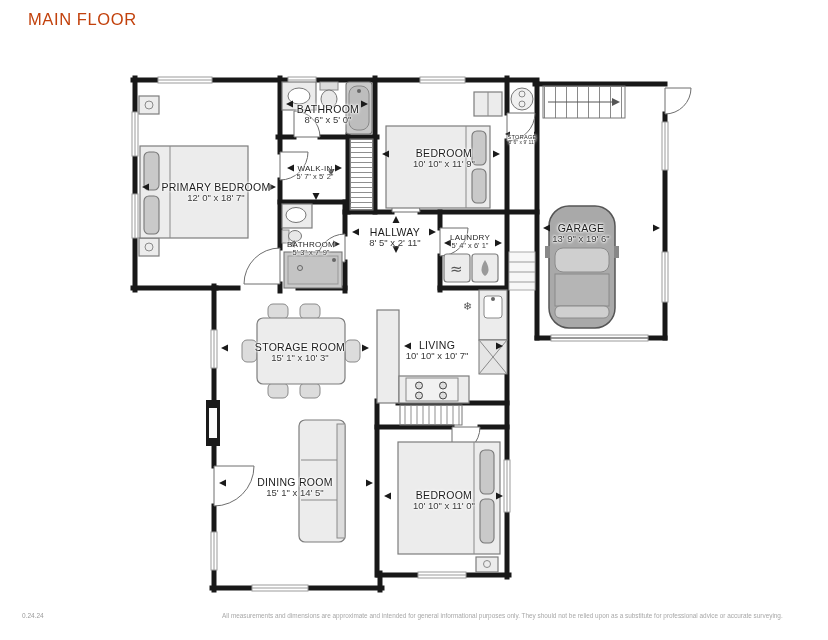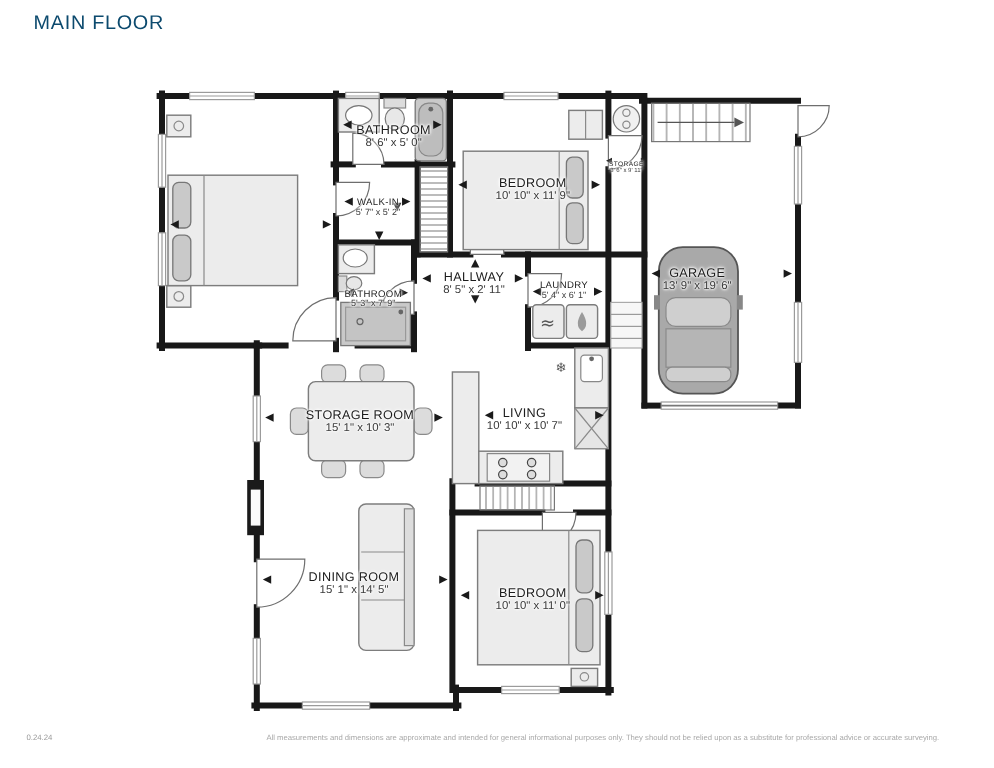--- a/index.html
+++ b/index.html
@@ -1,19 +1,19 @@
 <!DOCTYPE html>
 <html><head>
 <meta charset="utf-8">
 <style>
   html,body{margin:0;padding:0;background:#fff;}
   .stage{position:relative;width:828px;height:640px;background:#ffffff;
          font-family:"Liberation Sans",sans-serif;overflow:hidden;}
   .page-title{position:absolute;left:28px;top:10px;font-size:16.5px;
-              letter-spacing:.6px;color:#0c4a6e;font-weight:500;}
+              letter-spacing:.6px;color:#c2410c;font-weight:500;}
   svg.plan{position:absolute;left:0;top:0;}
   .wall{stroke:#181818;stroke-width:5;stroke-linecap:square;}
   .winframe{fill:#ffffff;stroke:#9b9b9b;stroke-width:1;}
   .winline{stroke:#9b9b9b;stroke-width:1;}
   .door{fill:#ffffff;stroke:#6e6e6e;stroke-width:1;}
   .furn{fill:#ececec;stroke:#7d7d7d;stroke-width:1.2;}
   .furn-dark{fill:#c9c9c9;stroke:#777;stroke-width:1.1;}
   .furn-mid{fill:#dcdcdc;stroke:#8a8a8a;stroke-width:1;}
   .fixline{stroke:#8a8a8a;stroke-width:1;fill:none;}
   .arrow{fill:#1a1a1a;}
@@ -316,20 +316,24 @@
       <polygon class="arrow" points="369,348 362,344.5 362,351.5"></polygon>
       <polygon class="arrow" points="404,346 411,342.5 411,349.5"></polygon>
       <polygon class="arrow" points="503,346 496,342.5 496,349.5"></polygon>
       <polygon class="arrow" points="219,483 226,479.5 226,486.5"></polygon>
       <polygon class="arrow" points="373,483 366,479.5 366,486.5"></polygon>
       <polygon class="arrow" points="384,496 391,492.5 391,499.5"></polygon>
       <polygon class="arrow" points="503,496 496,492.5 496,499.5"></polygon>
     </g>
   </svg>
 
+  <div class="room-label" style="left:216px;top:186px">
+    <div class="room-name">PRIMARY BEDROOM</div>
+    <div class="room-dims">12' 0" x 18' 7"</div>
+  </div>
   <div class="room-label" style="left:328px;top:108px">
     <div class="room-name">BATHROOM</div>
     <div class="room-dims">8' 6" x 5' 0"</div>
   </div>
   <div class="room-label md" style="left:315px;top:167px">
     <div class="room-name">WALK-IN</div>
     <div class="room-dims">5' 7" x 5' 2"</div>
   </div>
   <div class="room-label md" style="left:311px;top:243px">
     <div class="room-name">BATHROOM</div>

